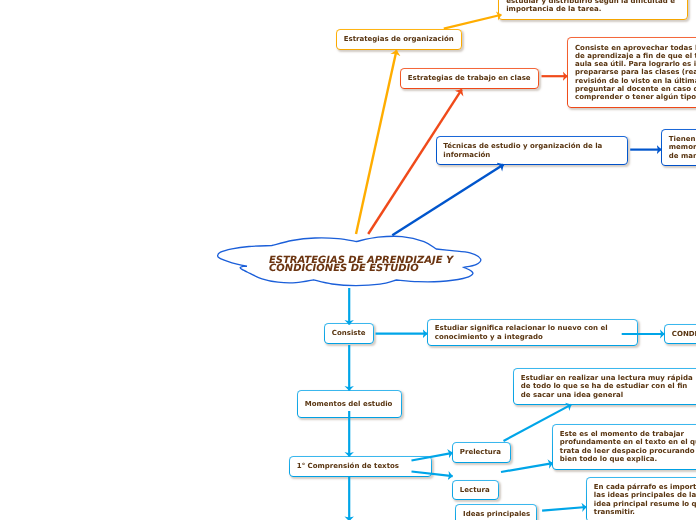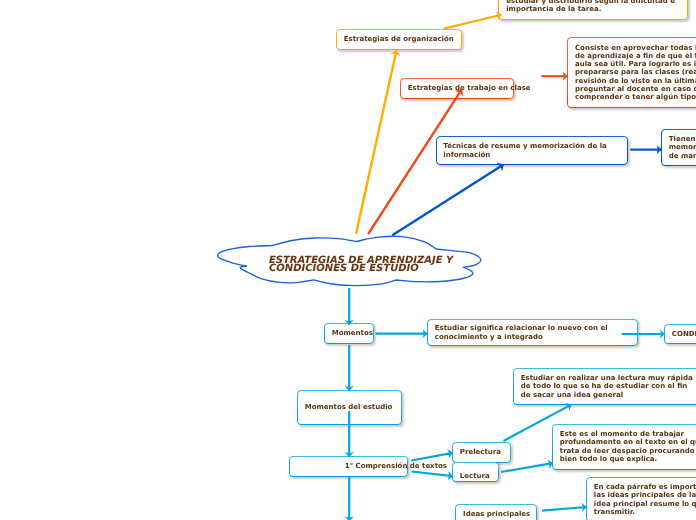--- a/index.html
+++ b/index.html
@@ -87,71 +87,71 @@
 
   <div class="node yellow" style="left:498.4px;top:-39px;width:190px;height:59px;align-items:flex-end;padding-bottom:5.5px;">
     <div class="tx">estudiar y distribuirlo según la dificultad e
 importancia de la tarea.</div>
   </div>
 
   <div class="node yellow" style="left:336px;top:29px;width:126px;height:21px;text-align:center;">
     <div class="tx">Estrategias de organización</div>
   </div>
 
-  <div class="node orange" style="left:400px;top:78px;width:114px;height:21px;">
+  <div class="node orange" style="left:400px;top:68px;width:139px;height:21px;">
     <div class="tx">Estrategias de trabajo en clase</div>
   </div>
 
   <div class="node orange" style="left:567.2px;top:36.8px;width:190px;height:71.7px;">
     <div class="tx">Consiste en aprovechar todas las instancias
 de aprendizaje a fin de que el tiempo en el
 aula sea útil. Para lograrlo es importante
 prepararse para las clases (realizar una
 revisión de lo visto en la última clase),
 preguntar al docente en caso de no
 comprender o tener algún tipo de duda.</div>
   </div>
 
   <div class="node dblue" style="left:435.5px;top:136px;width:192px;height:29px;">
-    <div class="tx">Técnicas de resume y memorización de la
+    <div class="tx">Técnicas de estudio y organización de la
 información</div>
   </div>
 
   <div class="node dblue" style="left:661px;top:129px;width:150px;height:37px;">
     <div class="tx">Tienen como objetivo
 memorizar la información
 de manera eficaz</div>
   </div>
 
   <div class="node" style="left:324px;top:323px;width:50px;height:21px;">
-    <div class="tx">Momentos</div>
+    <div class="tx">Consiste</div>
   </div>
 
   <div class="node" style="left:427px;top:319px;width:211px;height:27px;">
     <div class="tx">Estudiar significa relacionar lo nuevo con el
 conocimiento y a integrado</div>
   </div>
 
   <div class="node" style="left:664px;top:324px;width:110px;height:20px;">
     <div class="tx">CONDICIONES</div>
   </div>
 
-  <div class="node" style="left:297px;top:390px;width:104.5px;height:35px;">
+  <div class="node" style="left:297px;top:390px;width:104.5px;height:28px;">
     <div class="tx">Momentos del estudio</div>
   </div>
 
-  <div class="node" style="left:289px;top:456px;width:119px;height:20.5px;padding-left:48px;">
+  <div class="node" style="left:289px;top:456px;width:143px;height:20.5px;">
     <div class="tx">1° Comprensión de textos</div>
   </div>
 
   <div class="node" style="left:452px;top:442px;width:59px;height:21px;text-align:center;">
     <div class="tx">Prelectura</div>
   </div>
 
-  <div class="node" style="left:452px;top:462px;width:46.5px;height:19.5px;align-items:flex-end;">
+  <div class="node" style="left:452px;top:480px;width:46.5px;height:19.5px;">
     <div class="tx">Lectura</div>
   </div>
 
   <div class="node" style="left:455.3px;top:504.2px;width:82px;height:20.5px;">
     <div class="tx">Ideas principales</div>
   </div>
 
   <div class="node" style="left:513px;top:368px;width:190px;height:37px;">
     <div class="tx">Estudiar en realizar una lectura muy rápida
 de todo lo que se ha de estudiar con el fin

